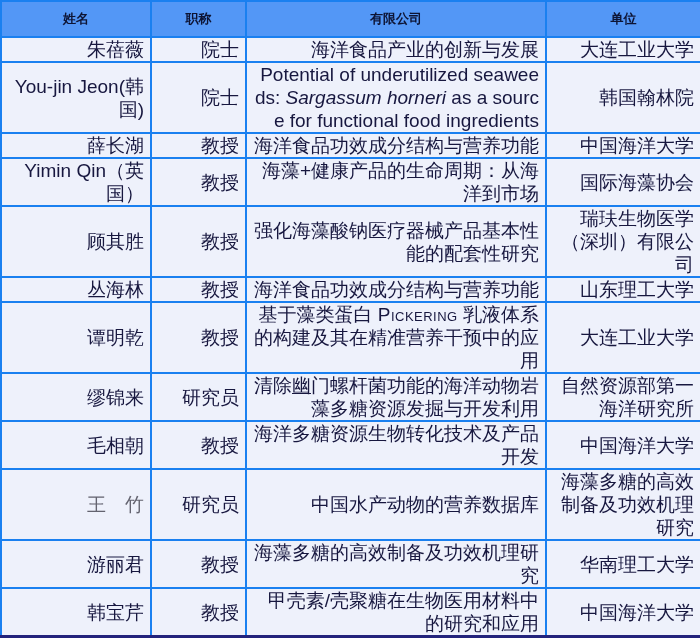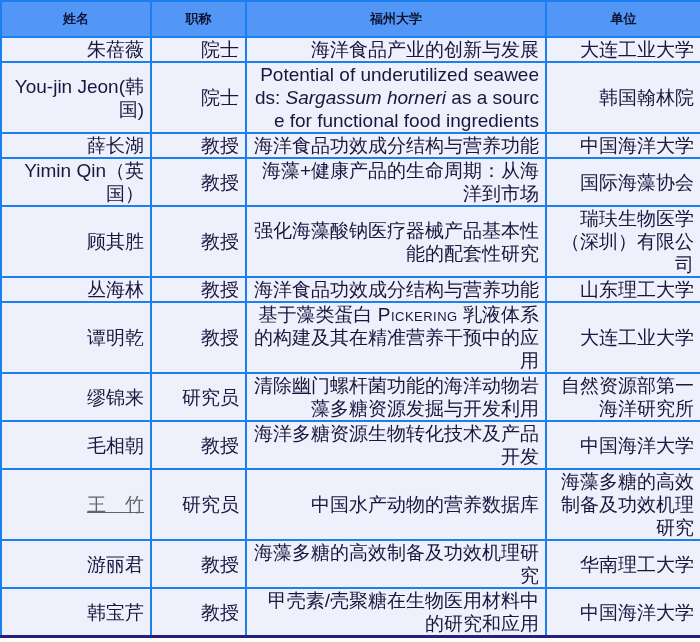--- a/index.html
+++ b/index.html
@@ -41,40 +41,40 @@
   }
   td{
     border:2px solid var(--border);
     font-size:19px;
     line-height:23px;
     padding:0 6px;
     text-align:right;
     vertical-align:middle;
     word-break:break-all;
   }
-  td.muted{color:var(--muted);text-decoration:underline;}
+  td.muted{color:var(--muted);}
   .seg-italic{font-style:italic;}
   .seg-smallcaps{font-variant:small-caps;letter-spacing:.5px;}
   .seg-underline{text-decoration:underline;}
 </style>
 </head>
 <body>
 
 <table class="speaker-table">
   <colgroup>
     <col class="c-name">
       <col class="c-title">
       <col class="c-topic">
       <col class="c-org">
   </colgroup>
   <thead>
     <tr>
       <th>姓名</th>
       <th>职称</th>
-      <th>福州大学</th>
+      <th>有限公司</th>
       <th>单位</th>
     </tr>
   </thead>
   <tbody id="tbody">
       <tr>
         <td><span>朱蓓薇</span></td>
         <td><span>院士</span></td>
         <td><span>海洋食品产业的创新与发展</span></td>
         <td><span>大连工业大学</span></td>
       </tr>

